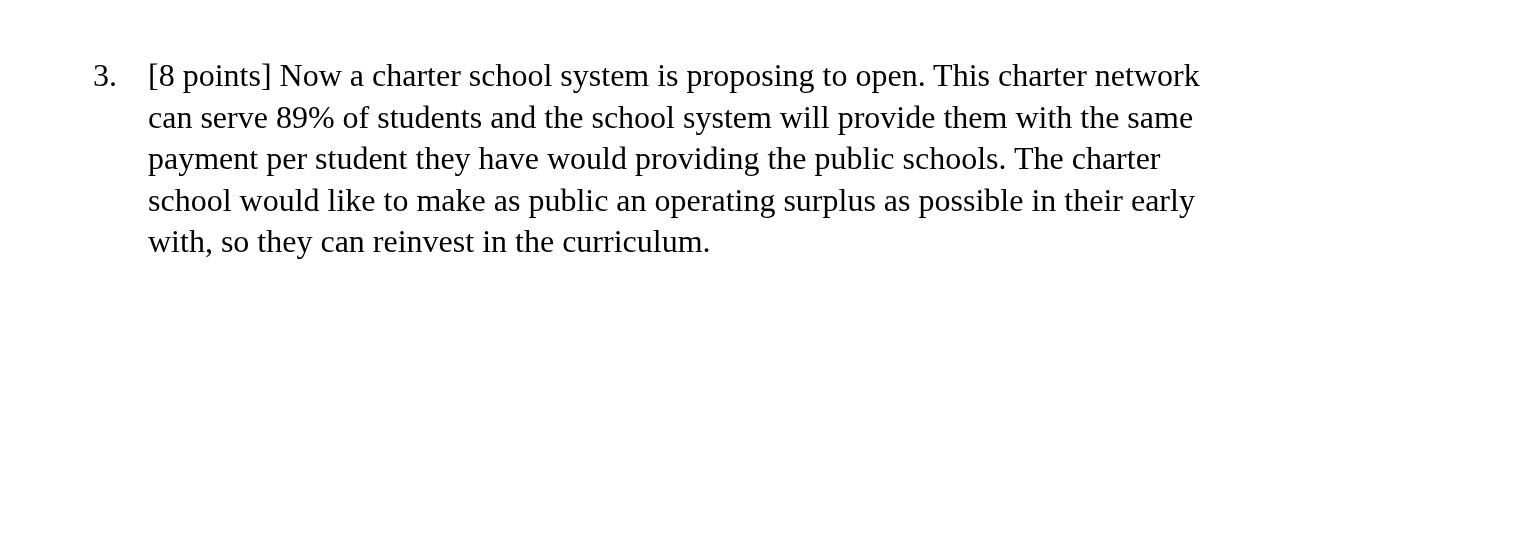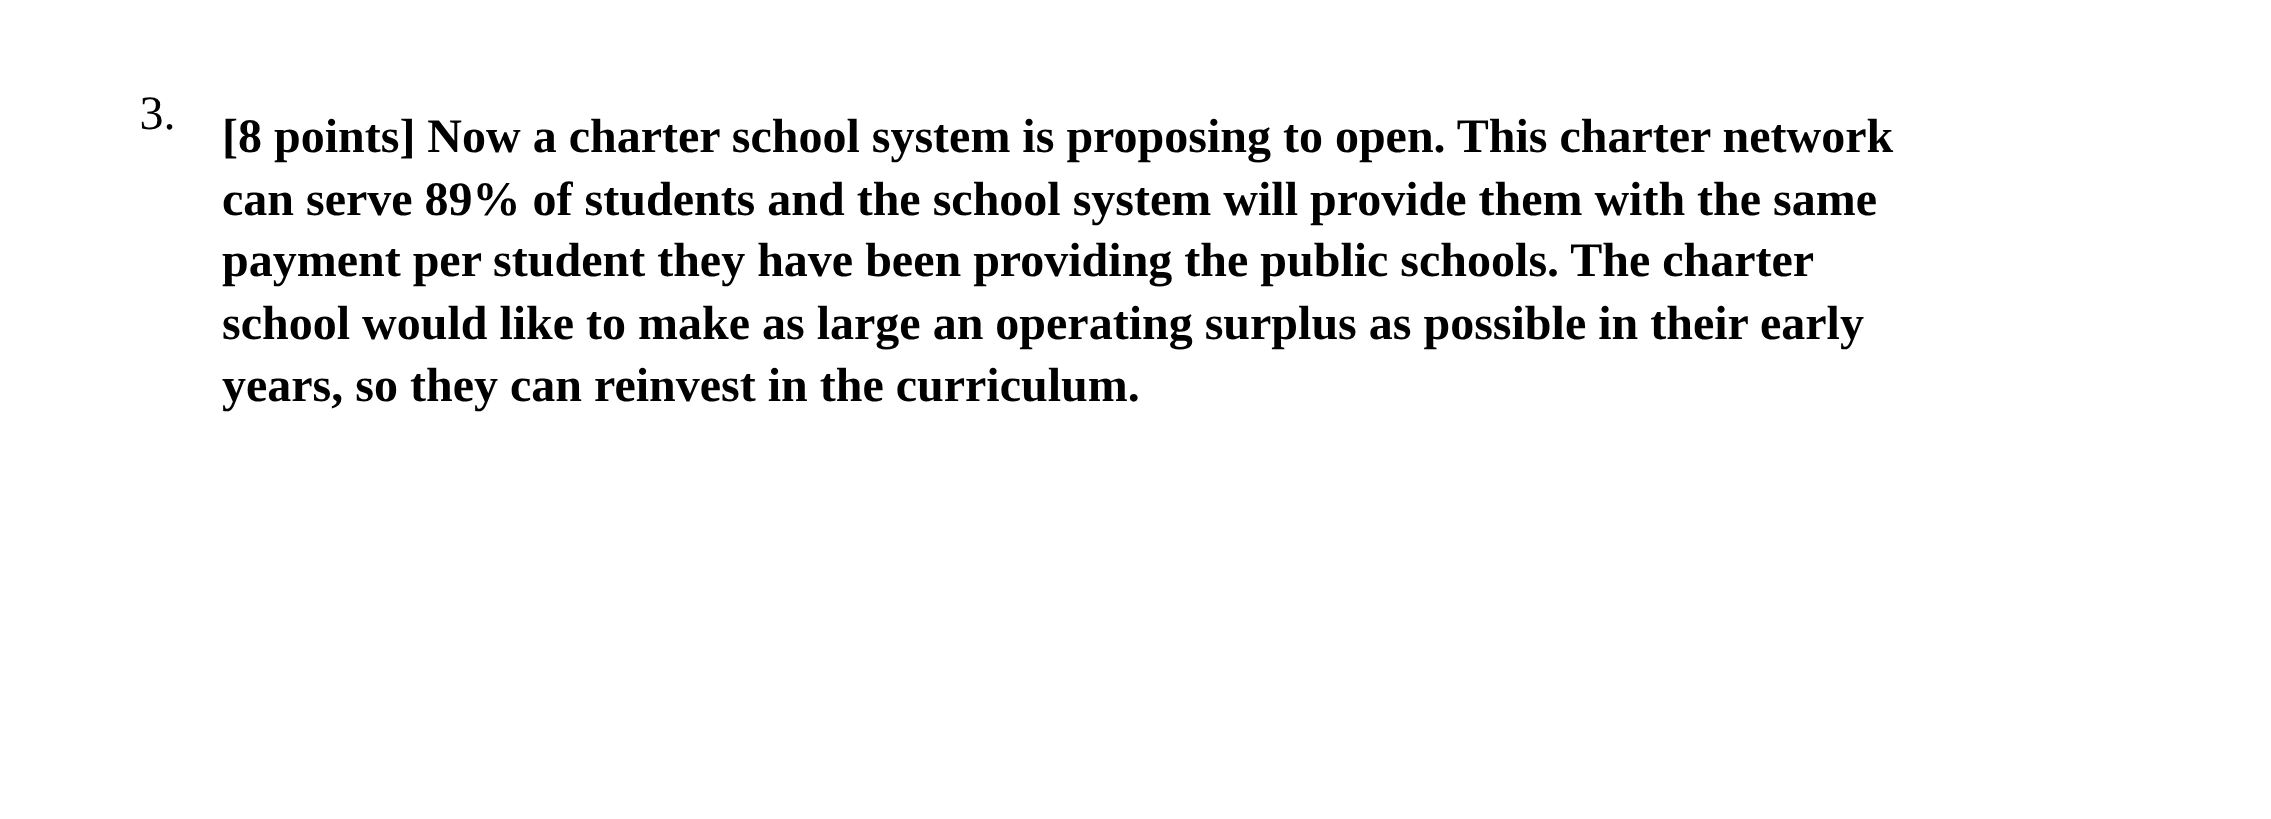--- a/index.html
+++ b/index.html
@@ -24,23 +24,22 @@
     .q-number {
       position: absolute;
       left: 0;
       top: 0;
       font-size: 32px;
       line-height: 41.6px;
     }
     .q-body {
       position: absolute;
       left: 55px;
-      top: 15px;
+      top: 0;
       width: 1240px;
-      font-weight: bold;
     }
     .para {
       margin: 0;
       font-size: 32px;
       line-height: 41.6px;
       white-space: nowrap;
     }
     .line {
       display: block;
       white-space: nowrap;
@@ -51,19 +50,19 @@
   </style>
 </head>
 <body>
 
 <div class="question">
   <div class="q-number">3.</div>
   <div class="q-body">
     <p class="para">
       <span class="line">[8 points] Now a charter school system is proposing to open. This charter network</span>
       <span class="line">can serve 89% of students and the school system will provide them with the same</span>
-      <span class="line">payment per student they have been providing the public schools. The charter</span>
-      <span class="line">school would like to make as large an operating surplus as possible in their early</span>
-      <span class="line">years, so they can reinvest in the curriculum.</span>
+      <span class="line">payment per student they have would providing the public schools. The charter</span>
+      <span class="line">school would like to make as public an operating surplus as possible in their early</span>
+      <span class="line">with, so they can reinvest in the curriculum.</span>
     </p>
     <div class="para-gap"></div>
   </div>
 </div>
 
 </body></html>

